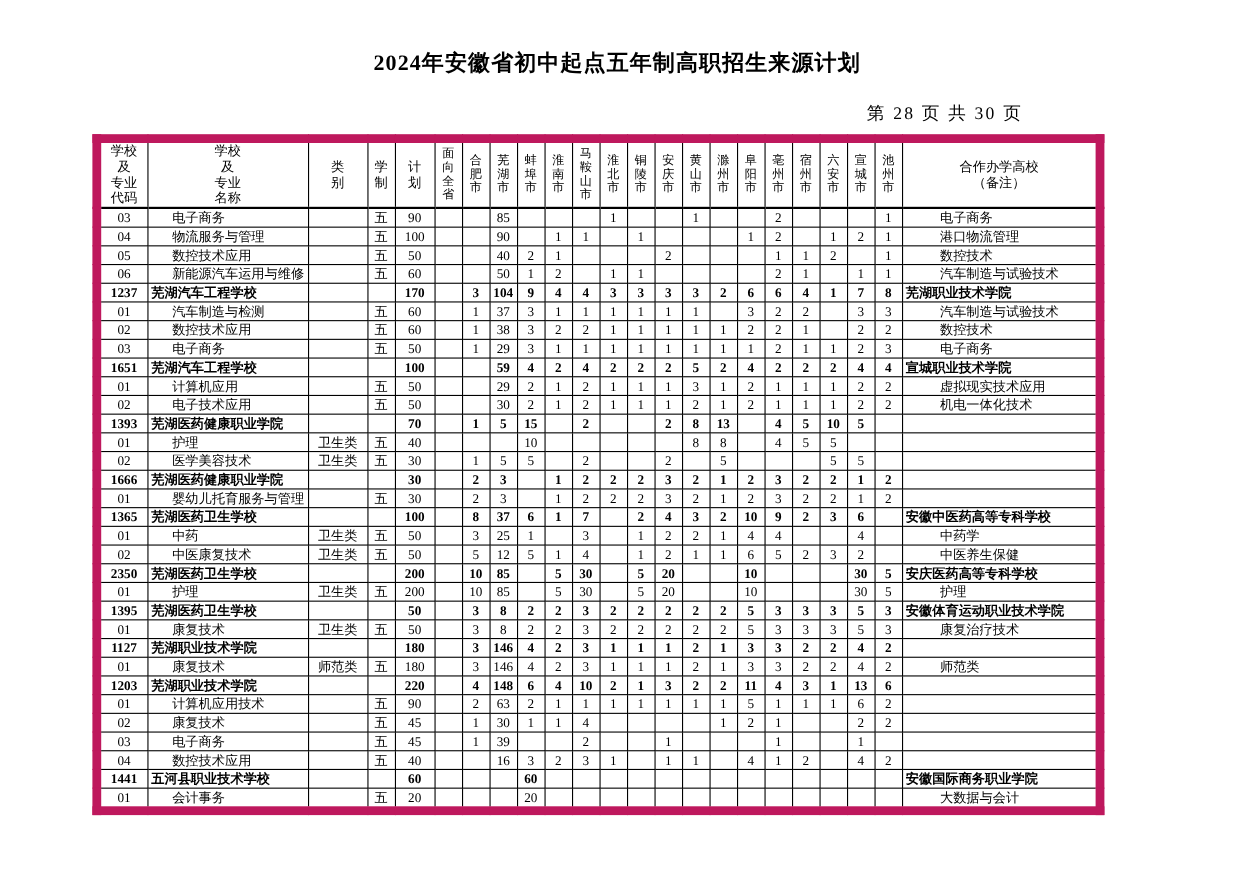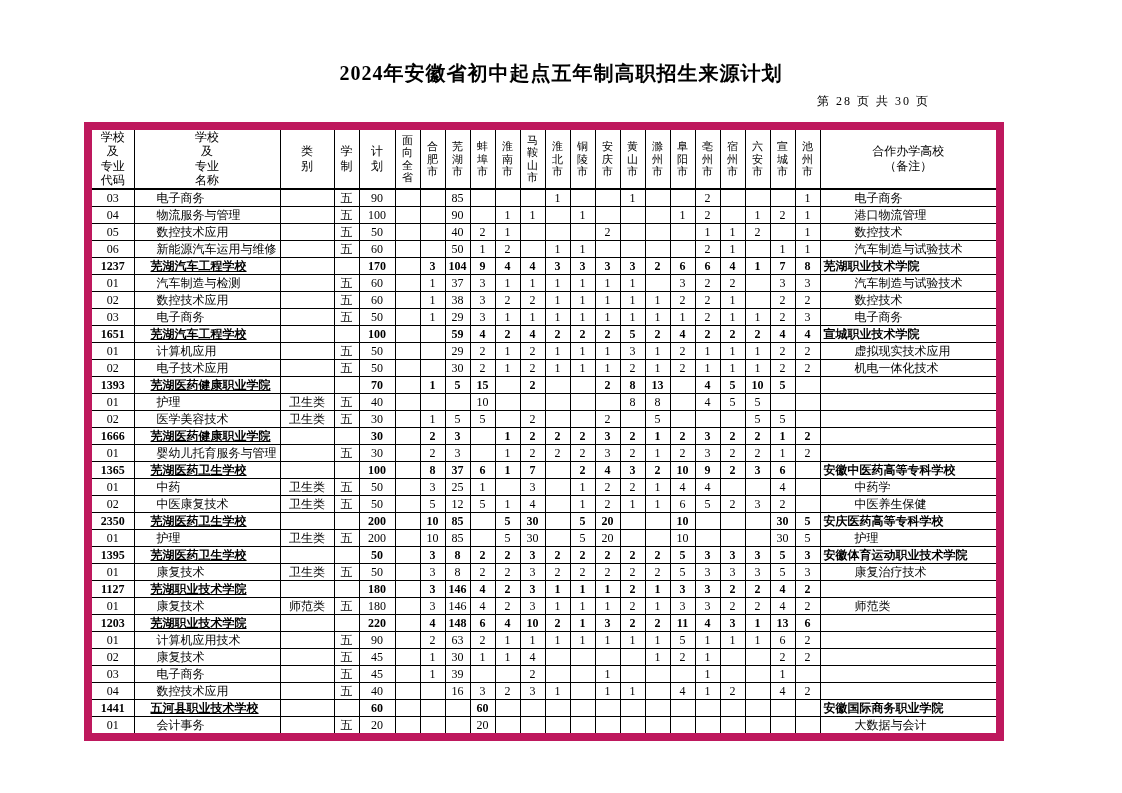--- a/index.html
+++ b/index.html
@@ -1,36 +1,36 @@
 <!DOCTYPE html>
 <html><head>
 <meta charset="utf-8">
 <style>
   html,body{margin:0;padding:0;background:#fff;}
   body{width:1122px;height:793px;position:relative;color:#000;
        font-family:"Liberation Serif","DejaVu Serif",serif;}
   .title{position:absolute;top:44px;left:0;width:1122px;text-align:center;
-         font-size:20px;font-weight:bold;letter-spacing:1px;margin-top:16px;}
+         font-size:20px;font-weight:bold;letter-spacing:1px;}
   .pageinfo{position:absolute;top:93px;left:84px;width:846px;text-align:right;
-            font-size:12px;letter-spacing:2px;}
+            font-size:16px;letter-spacing:2px;}
   table.plan{position:absolute;top:122px;left:84px;width:912px;
              border-collapse:collapse;table-layout:fixed;border:8px solid #be185d;}
   th,td{border:1px solid #000;padding:0;overflow:hidden;}
   thead th{height:56px;font-weight:normal;font-size:12px;text-align:center;
            vertical-align:middle;white-space:pre-line;line-height:1.2;
            border-bottom:2px solid #000;}
   thead th .v{width:1em;margin:0 auto;word-break:break-all;line-height:1.12;
               font-size:11px;text-align:center;}
   tbody td{height:16px;font-size:12px;line-height:16px;text-align:center;
            white-space:nowrap;vertical-align:middle;}
   td.name,td.remark{text-align:left;}
   td.name{padding-left:22px;}
   td.remark{padding-left:34px;}
   tr.school td{font-weight:bold;}
-  tr.school td.name{padding-left:16px;text-decoration:underline;}
+  tr.school td.name{padding-left:3px;}
   tr.school td.remark{padding-left:3px;}
 </style>
 </head>
 <body>
 
 <div class="title">2024年安徽省初中起点五年制高职招生来源计划</div>
 <div class="pageinfo">第 28 页 共 30 页</div>
 
 <table class="plan">
   <colgroup id="cols">

